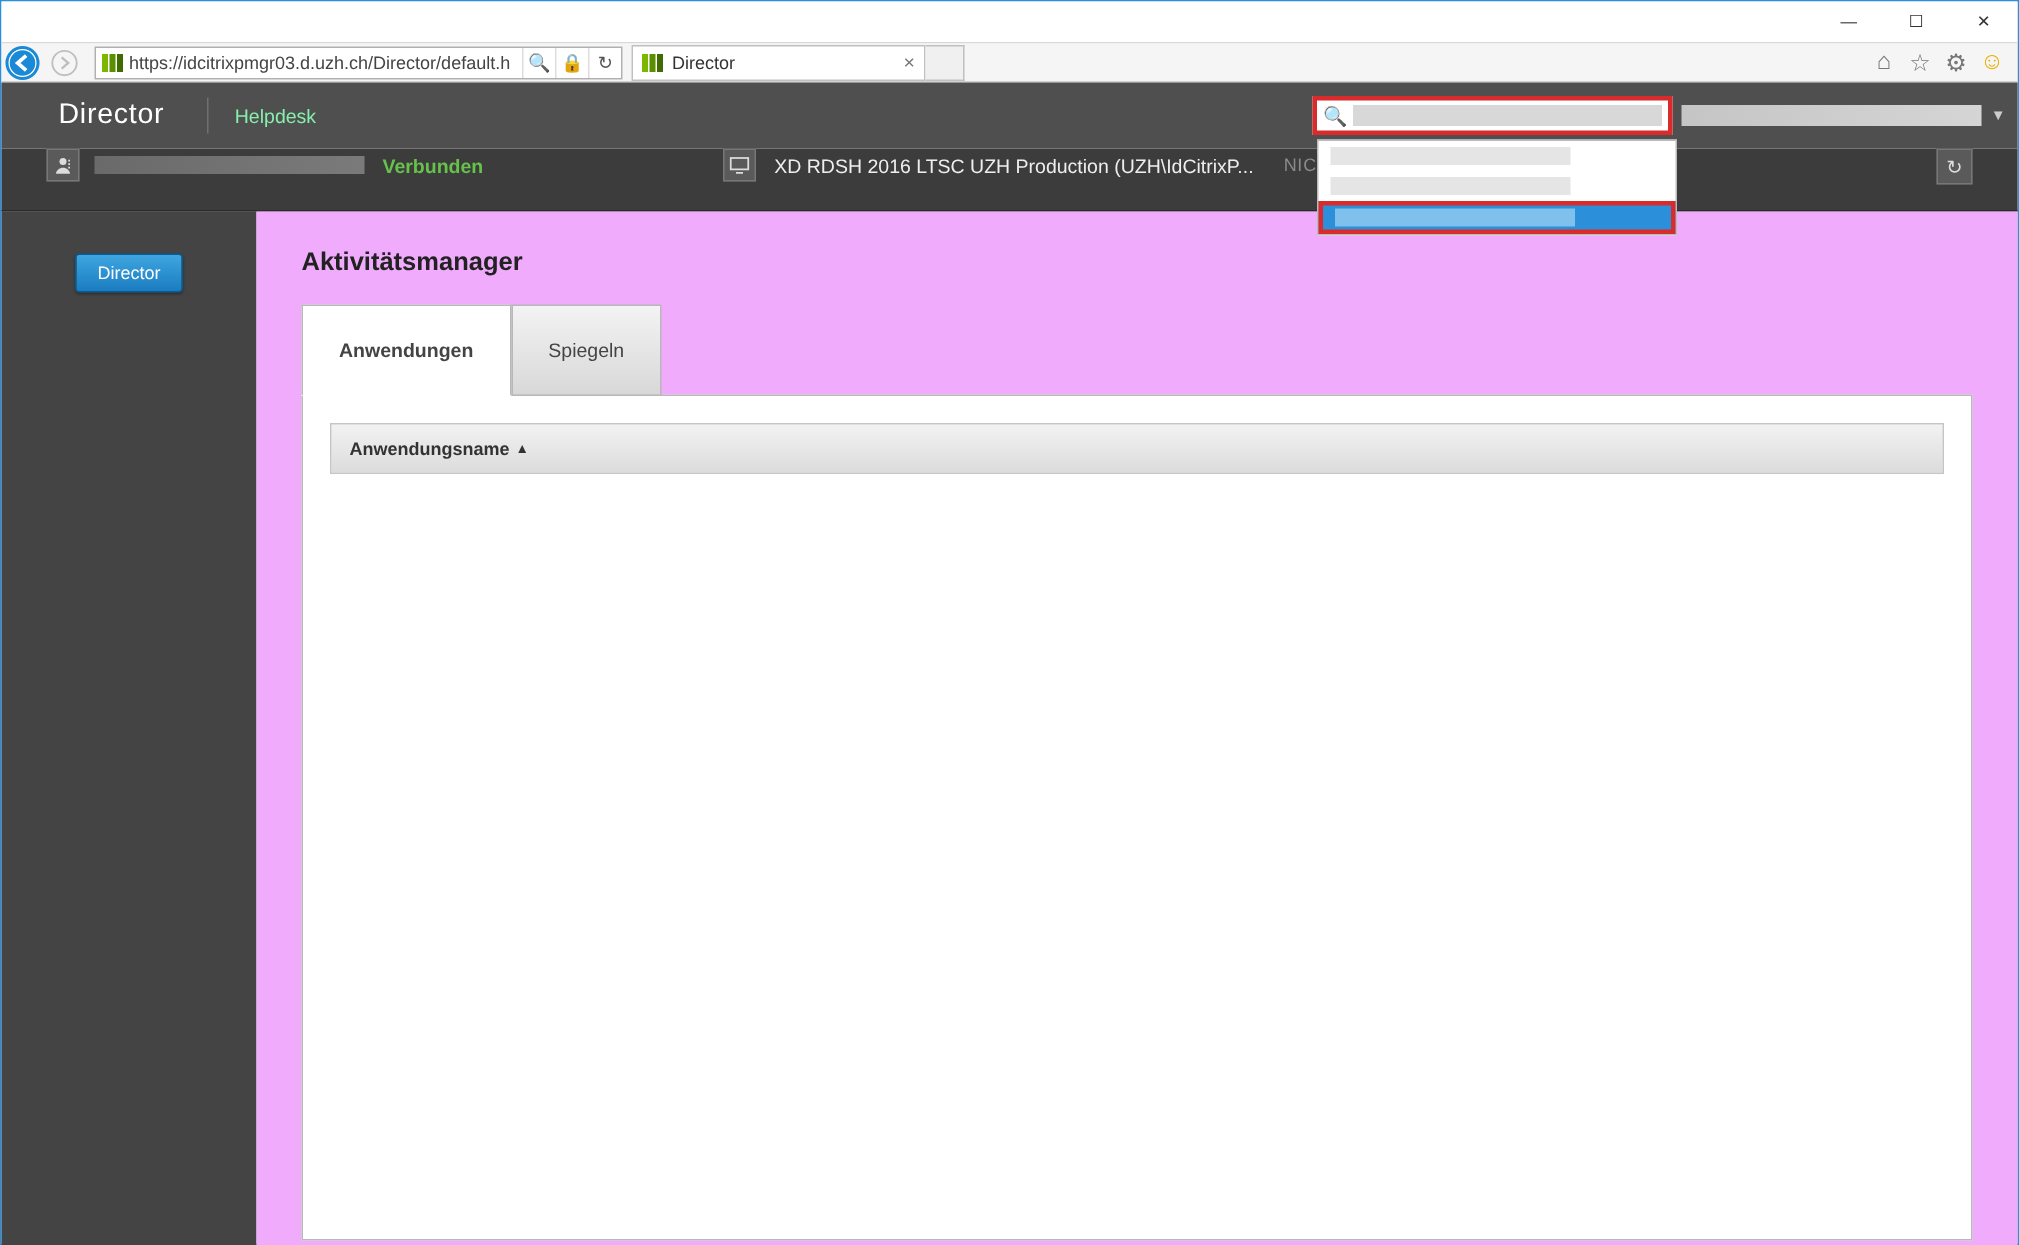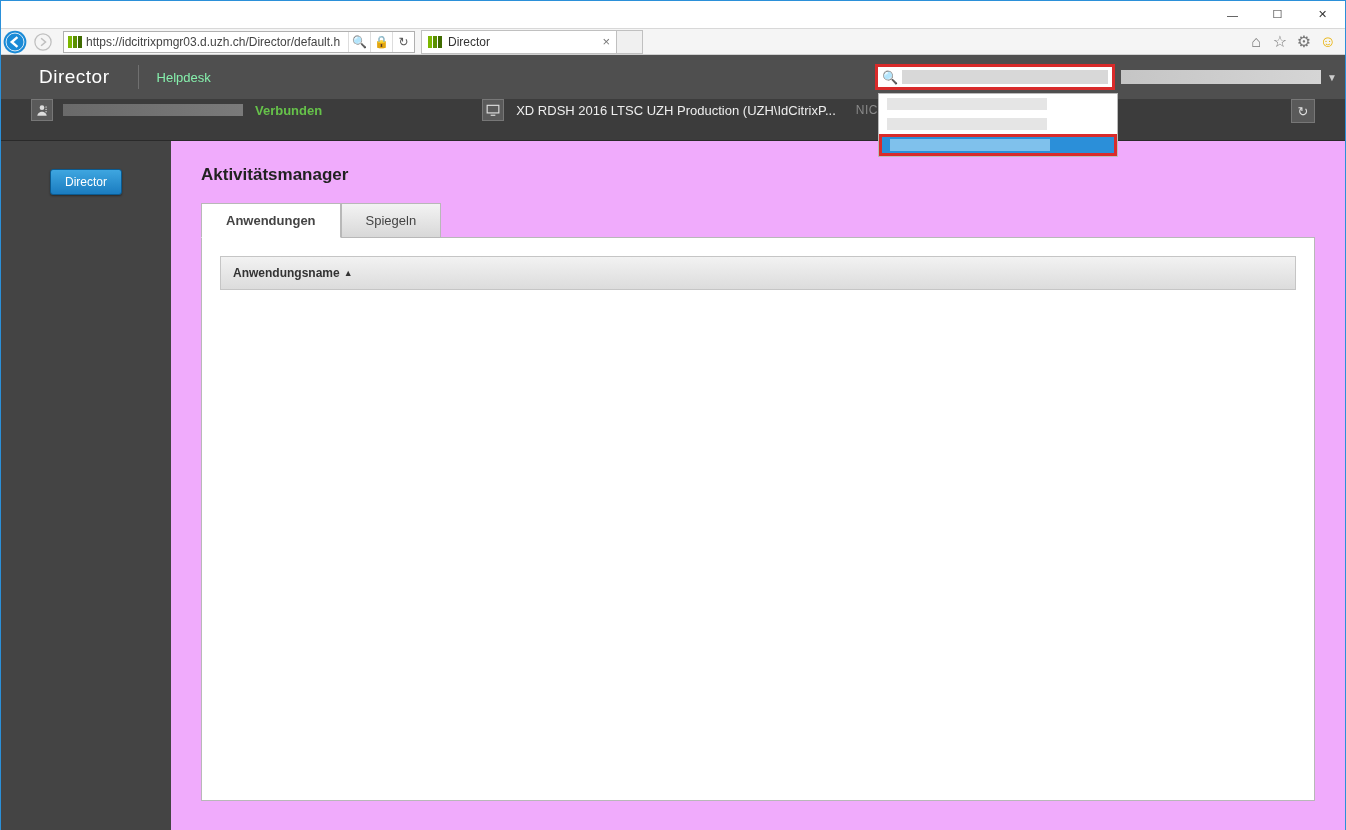--- a/index.html
+++ b/index.html
@@ -62,21 +62,21 @@
 
 
 .body-row { display: flex; height: calc(100% - 28px - 26px - 44px - 34px); }
 .sidebar { width: 170px; background: #444; padding-top: 28px; display: flex; flex-direction: column; align-items: center; }
 .sp-btn { background: linear-gradient(#3ea6e0, #1a7cc0); color: #fff; font-size: 12px; padding: 5px 14px; border: 1px solid #0a5a90; border-radius: 3px; box-shadow: 0 1px 2px rgba(0,0,0,0.4); }
 .main-pane { flex: 1; background: #f0abfc; padding: 24px 30px; }
 .pane-title { font-size: 17px; font-weight: 700; color: #222; margin-bottom: 18px; }
 
 
 .tabs-row { display: flex; }
-.tab-btn { padding: 9px 24px; font-size: 13px; border: 1px solid #b8b8b8; background: linear-gradient(#f3f3f3, #d8d8d8); color: #444; }
+.tab-btn { padding: 22px 24px; font-size: 13px; border: 1px solid #b8b8b8; background: linear-gradient(#f3f3f3, #d8d8d8); color: #444; }
 .tab-btn.active { background: #fff; font-weight: 700; border-bottom-color: #fff; }
 .tab-content { border: 1px solid #b8b8b8; border-top: 1px solid #b8b8b8; margin-top: -1px; background: #fff; height: 564px; padding: 18px; }
 .grid-head { display: flex; height: 34px; background: linear-gradient(#f2f2f2, #dcdcdc); border: 1px solid #c5c5c5; }
 .grid-col { display: flex; align-items: center; padding: 0 12px; font-size: 12px; font-weight: 700; color: #333; border-right: 1px solid #c5c5c5; }
 .grid-col:first-child { flex: 0 0 530px; }
 .grid-col:last-child { flex: 1; border-right: 0; }
 .sort-ind { margin-left: 4px; font-size: 9px; }
 
 
 .citrix-fav { display: flex; gap: 1px; }

